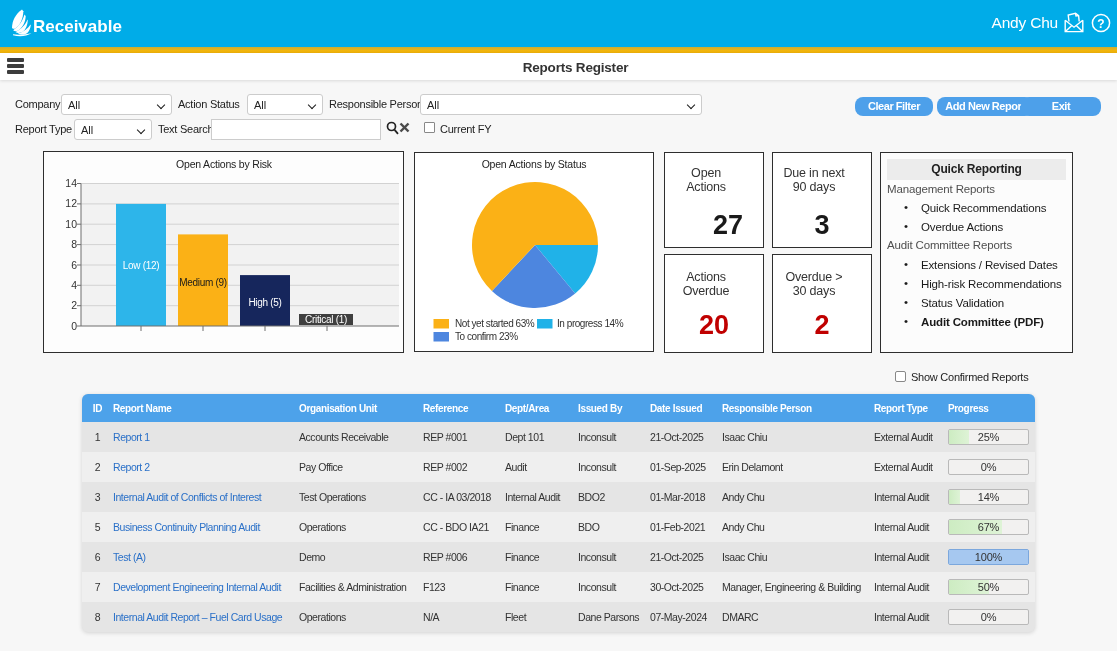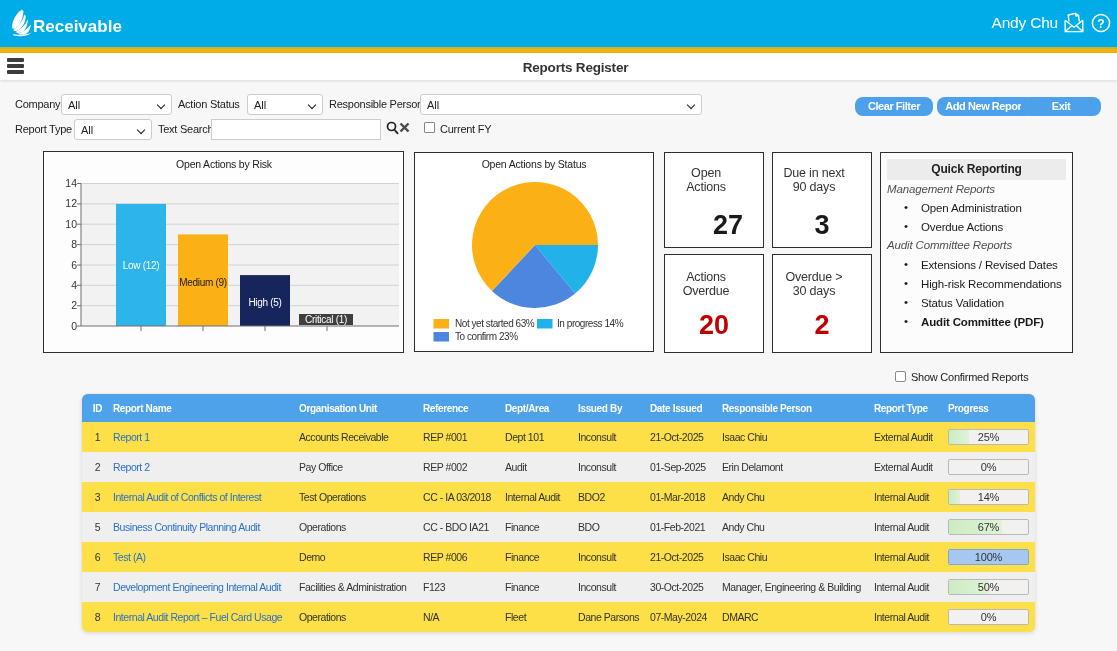--- a/index.html
+++ b/index.html
@@ -25,25 +25,25 @@
   .btn { background:#4da0ea; color:#fff; font-weight:bold; font-size:11px; letter-spacing:-0.45px; text-align:center; border-radius:8px; height:19px; line-height:19px; }
 
   
   .panel { background:#fff; border:1px solid #2e2e2e; }
   .statlabel { width:84px; text-align:center; font-size:12.5px; color:#333; line-height:14px; letter-spacing:-0.2px; }
   .statnum { width:100px; text-align:center; font-size:27px; font-weight:bold; color:#1a1a1a; }
   .rednum { color:#c00000; }
 
   
   #qrhead { left:887px; top:159px; width:179px; height:21px; background:#ececec; text-align:center; font-size:12px; font-weight:bold; color:#222; line-height:21px; letter-spacing:-0.2px; }
-  .qrsec { font-size:11.5px; color:#4f4f4f; letter-spacing:-0.15px;font-style:italic; }
+  .qrsec { font-size:11.5px; color:#4f4f4f; letter-spacing:-0.15px; }
   .qritem { font-size:11.5px; color:#1a1a1a; letter-spacing:-0.15px; }
 
   
-  #tablewrap { left:82px; top:394px; width:953px; border-radius:6px; overflow:hidden; box-shadow:0 1px 4px rgba(0,0,0,0.15); background:#fde047; }
+  #tablewrap { left:82px; top:394px; width:953px; border-radius:6px; overflow:hidden; box-shadow:0 1px 4px rgba(0,0,0,0.15); background:#e5e5e5; }
   table { border-collapse:collapse; width:953px; table-layout:fixed; }
   thead td { background:#4da2ea; color:#fff; font-weight:bold; font-size:10px; letter-spacing:-0.35px; height:28px; }
   tbody td { font-size:10.5px; letter-spacing:-0.45px; color:#333; height:30px; }
   tbody tr:nth-child(even) td { background:#efefef; }
   td { padding:0; vertical-align:middle; white-space:nowrap; overflow:hidden; }
   td.c0 { width:31px; text-align:center; }
   td.c1 { width:186px; }
   td.c2 { width:124px; }
   td.c3 { width:82px; }
   td.c4 { width:73px; }
@@ -210,21 +210,21 @@
 <div class="abs statnum rednum" style="left:664px; top:310px;">20</div>
 
 <div class="abs panel" style="left:772px; top:254px; width:100px; height:99px;"></div>
 <div class="abs statlabel" style="left:772px; top:270px;">Overdue &gt;<br>30 days</div>
 <div class="abs statnum rednum" style="left:772px; top:310px;">2</div>
 
 <div class="abs panel" style="left:880px; top:152px; width:193px; height:201px; background:#fcfcfc;"></div>
 <div class="abs" id="qrhead">Quick Reporting</div>
 <div class="abs qrsec" style="left:887px; top:183px;">Management Reports</div>
 <div class="abs qritem" style="left:904px; top:201px;">•</div>
-<div class="abs qritem" style="left:921px; top:202px;">Open Administration</div>
+<div class="abs qritem" style="left:921px; top:202px;">Quick Recommendations</div>
 <div class="abs qritem" style="left:904px; top:220px;">•</div>
 <div class="abs qritem" style="left:921px; top:221px;">Overdue Actions</div>
 <div class="abs qrsec" style="left:887px; top:239px;">Audit Committee Reports</div>
 <div class="abs qritem" style="left:904px; top:258px;">•</div>
 <div class="abs qritem" style="left:921px; top:259px;">Extensions / Revised Dates</div>
 <div class="abs qritem" style="left:904px; top:277px;">•</div>
 <div class="abs qritem" style="left:921px; top:278px;">High-risk Recommendations</div>
 <div class="abs qritem" style="left:904px; top:296px;">•</div>
 <div class="abs qritem" style="left:921px; top:297px;">Status Validation</div>
 <div class="abs qritem" style="left:904px; top:315px;">•</div>

